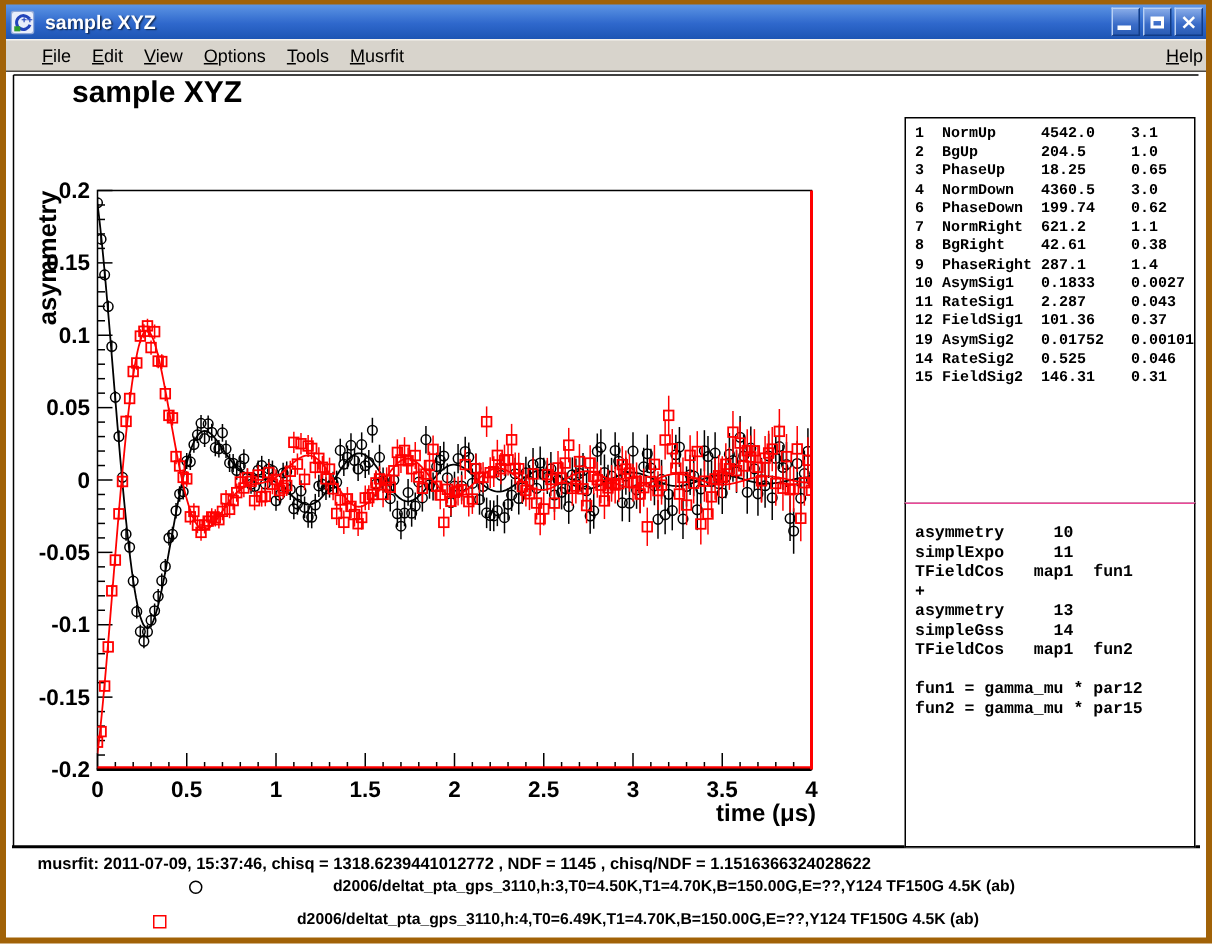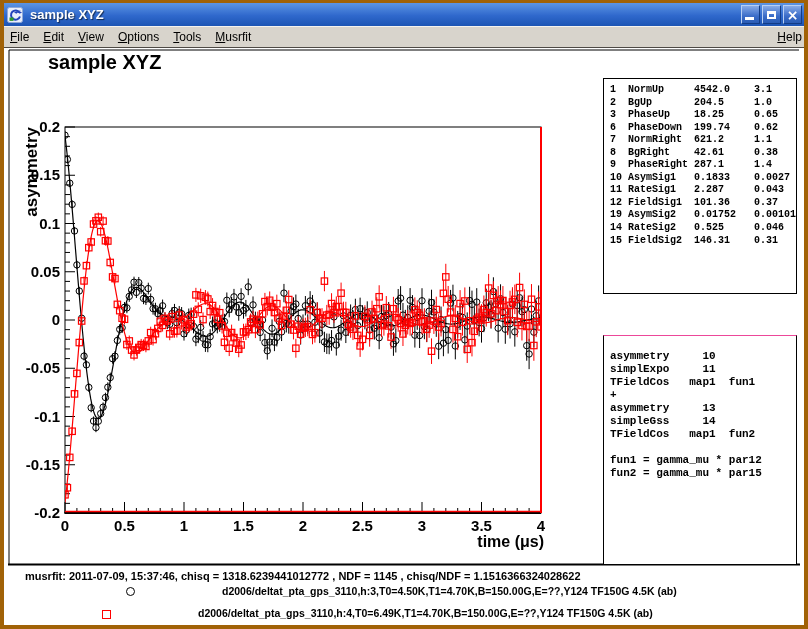--- a/index.html
+++ b/index.html
@@ -17,31 +17,31 @@
     border:1px solid #123c86;border-top-color:#b8d0f4;border-left-color:#b8d0f4;
     display:flex;align-items:center;justify-content:center;cursor:default;}
   .winbtn .min-glyph{position:absolute;left:3px;bottom:3px;width:9px;height:3px;background:#fff;}
   .winbtn .max-glyph{width:9px;height:8px;border:2px solid #fff;border-top-width:3px;box-sizing:border-box;}
   .winbtn .close-glyph{color:#fff;font-weight:bold;font-size:14px;line-height:14px;font-family:"DejaVu Sans",sans-serif;}
   
   .menubar{position:absolute;left:4px;top:26px;width:800px;height:22px;background:#d8d4cc;
     border-top:1px solid #f4f2ee;border-bottom:1px solid #4e4a45;box-sizing:border-box;
     display:flex;align-items:center;font-size:12px;color:#000;}
   .menu-item{margin-left:14px;white-space:nowrap;cursor:default;}
-  .menu-item:first-child{margin-left:6px;}
+  .menu-item:first-child{margin-left:24px;}
   .menu-right{margin-left:auto;margin-right:2px;display:flex;}
   
   .canvas{position:absolute;left:4px;top:48px;width:800px;height:518px;background:#fff;}
   #plot-svg{position:absolute;left:0;top:0;}
   .plot-title{position:absolute;left:44px;top:3px;font-size:20px;font-weight:bold;color:#000;white-space:nowrap;}
   .tick-label{font-family:"Liberation Sans",sans-serif;font-size:15px;font-weight:bold;fill:#000;}
   .axis-title{font-family:"Liberation Sans",sans-serif;font-size:16px;font-weight:bold;fill:#000;}
   .side-box{position:absolute;left:599px;width:194px;background:#fff;border:1px solid #000;
     box-sizing:border-box;overflow:hidden;}
-  #param-box{top:30px;height:216px;padding:5px 0 0 6px;}
+  #param-box{top:30px;height:258px;padding:5px 0 0 6px;}
   .param-row{font-family:"Liberation Mono","DejaVu Sans Mono",monospace;font-weight:bold;
     font-size:10px;line-height:12.55px;white-space:pre;color:#000;}
   #theory-box{top:287px;height:230px;padding:14px 0 0 6px;border-top:1px solid #ec4899;}
   #theory-pre{margin:0;font-family:"Liberation Mono","DejaVu Sans Mono",monospace;font-weight:bold;
     font-size:11px;line-height:13px;white-space:pre;color:#000;}
   
   .statusbar{position:absolute;left:4px;top:566px;width:800px;height:59px;background:#fff;}
   .status-text{position:absolute;left:21px;top:4px;font-size:11px;font-weight:bold;color:#000;white-space:nowrap;}
   .legend-row{position:absolute;left:0;width:800px;height:14px;}
   .legend-row.r0{top:19px;margin-left:24px;} .legend-row.r1{top:41px;}
@@ -1018,20 +1018,21 @@
       <text class="axis-title" x="540" y="499" text-anchor="end">time (μs)</text>
       <text class="axis-title" x="33" y="79" text-anchor="end" transform="rotate(-90 33 79)" style="font-size:17px">asymmetry</text>
     </svg>
     <div class="plot-title">sample XYZ</div>
 
     <div id="param-box" class="side-box">
       <div id="param-rows">
           <div class="param-row">1  NormUp     4542.0    3.1</div>
           <div class="param-row">2  BgUp       204.5     1.0</div>
           <div class="param-row">3  PhaseUp    18.25     0.65</div>
+          <div class="param-row">4  NormDown   4360.5    3.0</div>
           <div class="param-row">6  PhaseDown  199.74    0.62</div>
           <div class="param-row">7  NormRight  621.2     1.1</div>
           <div class="param-row">8  BgRight    42.61     0.38</div>
           <div class="param-row">9  PhaseRight 287.1     1.4</div>
           <div class="param-row">10 AsymSig1   0.1833    0.0027</div>
           <div class="param-row">11 RateSig1   2.287     0.043</div>
           <div class="param-row">12 FieldSig1  101.36    0.37</div>
           <div class="param-row">19 AsymSig2   0.01752   0.00101</div>
           <div class="param-row">14 RateSig2   0.525     0.046</div>
           <div class="param-row">15 FieldSig2  146.31    0.31</div>

